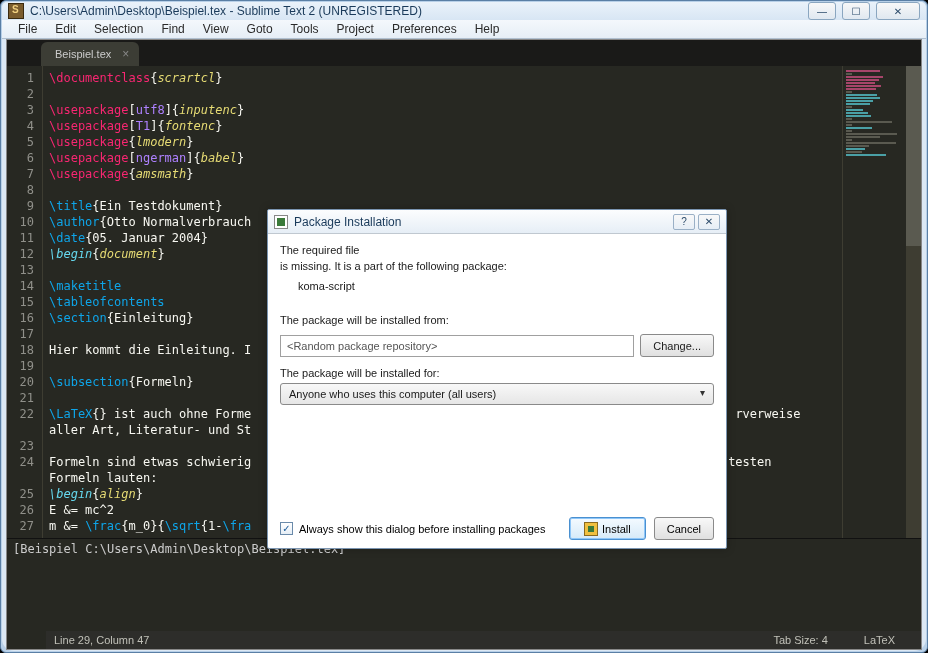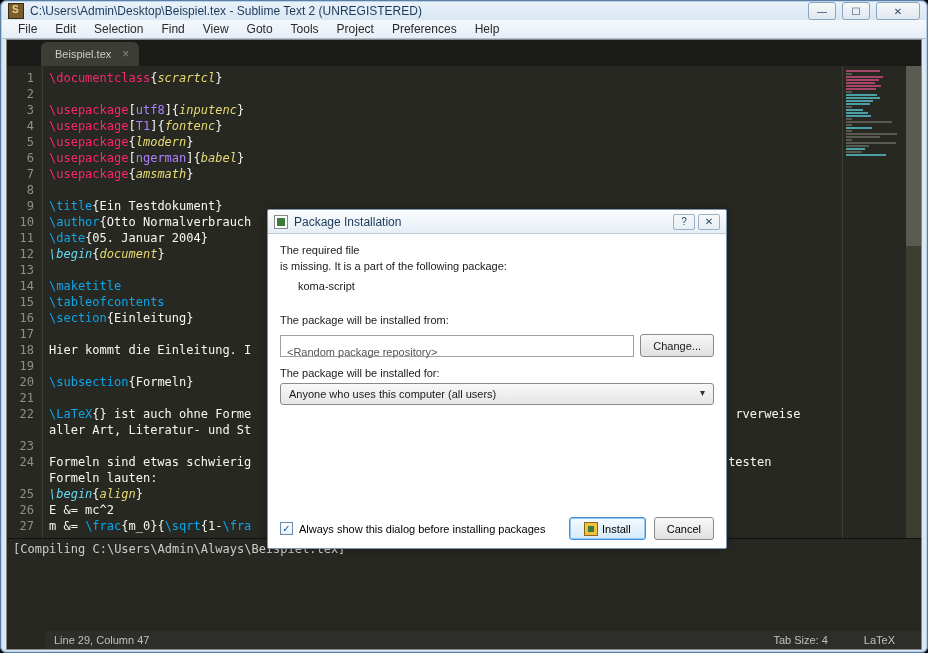--- a/index.html
+++ b/index.html
@@ -1,18 +1,18 @@
 <!DOCTYPE html>
 <html><head>
 <meta charset="utf-8">
 <style>
   * { box-sizing: border-box; margin: 0; padding: 0; }
   body { font-family: "Segoe UI", Tahoma, sans-serif; font-size: 12px; background: #000; width: 928px; height: 653px; overflow: hidden; }
   .window-frame { width: 928px; height: 653px; background: #b8d0e8; border: 1px solid #5a7fa5; border-radius: 6px; padding: 1px; }
-  .window-inner { width: 100%; height: 100%; background: #dce8f4; border-radius: 5px; display: flex; flex-direction: column; }
+  .window-inner { width: 100%; height: 100%; background: #dce8f4; border-radius: 12px; display: flex; flex-direction: column; }
   .titlebar { height: 28px; display: flex; align-items: center; padding: 0 6px; background: linear-gradient(#eaf2fa, #d8e6f4); border-top-left-radius: 5px; border-top-right-radius: 5px; }
   .titlebar .app-icon { width: 16px; height: 16px; background: #7a5c2e; border: 1px solid #3a2a10; margin-right: 6px; position: relative; }
   .titlebar .app-icon::after { content: "S"; position: absolute; top: 0; left: 3px; color: #f0d080; font-size: 10px; font-weight: bold; }
   .titlebar .title { flex: 1; color: #1a3a5a; font-size: 12px; }
   .win-buttons { display: flex; gap: 6px; }
   .win-btn { width: 28px; height: 18px; background: linear-gradient(#f8f8f8,#e0e8f0); border: 1px solid #8aa6c0; border-radius: 3px; display: flex; align-items: center; justify-content: center; font-size: 10px; color: #2a4a6a; }
   .win-btn.close { width: 44px; }
   .menubar { height: 22px; background: linear-gradient(#f4f8fc,#e6eef6); display: flex; align-items: center; padding: 0 8px; gap: 2px; border-bottom: 1px solid #b0c0d0; }
   .menubar .mi { padding: 2px 8px; color: #2a2a2a; font-size: 12px; }
   .editor-area { flex: 1; background: #272822; display: flex; flex-direction: column; position: relative; border: 1px solid #888; margin: 0 4px; }
@@ -43,21 +43,21 @@
   .dlg-titlebar { height: 24px; background: linear-gradient(#fcfdfe,#e6eef6); border-bottom: 1px solid #c0c8d0; display: flex; align-items: center; padding: 0 6px; border-top-left-radius:2px; border-top-right-radius:2px; }
   .dlg-titlebar .dlg-icon { width: 14px; height: 14px; margin-right: 6px; background: #fff; border: 1px solid #888; position: relative; }
   .dlg-titlebar .dlg-icon::after{content:"";position:absolute;left:2px;top:2px;width:8px;height:8px;background:#3a7a3a;}
   .dlg-titlebar .dlg-title { flex: 1; color: #1a3a5a; font-size: 12px; }
   .dlg-winbtns { display: flex; gap: 3px; }
   .dlg-winbtn { width: 22px; height: 16px; background: linear-gradient(#f8f8f8,#e6eef6); border: 1px solid #9ab0c6; border-radius: 2px; display:flex;align-items:center;justify-content:center; font-size:10px; color:#2a4a6a;}
   .dlg-body { flex: 1; padding: 10px 12px; color: #1a1a1a; display: flex; flex-direction: column; }
   .indent { padding-left: 18px; margin: 4px 0 8px; }
   .dlg-body .row { margin-bottom: 4px; }
   .field-line { display: flex; align-items: center; gap: 6px; margin: 4px 0 10px; }
-  .txtfield { flex: 1; height: 21px; border: 1px solid #a0a0a0; background: #fff; padding: 10px 6px; font-size: 11px; color: #555; display:flex; align-items:flex-start; }
+  .txtfield { flex: 1; height: 21px; border: 1px solid #a0a0a0; background: #fff; padding: 10px 6px; font-size: 11px; color: #555; display:flex; align-items:center; }
   .btn { height: 23px; padding: 0 12px; background: linear-gradient(#f8f8f8,#e0e0e0); border: 1px solid #8a8a8a; border-radius: 3px; font-size: 11px; display:flex;align-items:center;justify-content:center; }
   .btn.primary { background: linear-gradient(#f4faff,#d6eaf8); border-color: #4a90d0; box-shadow: 0 0 0 1px #8ec6f8 inset; padding:0 14px; }
   .dropdown { width: 100%; height: 22px; border: 1px solid #8a8a8a; background: linear-gradient(#f8f8f8,#e6e6e6); border-radius: 3px; padding: 0 22px 0 8px; font-size: 11px; display:flex;align-items:center; position:relative; }
   .dropdown::after { content: "▾"; position: absolute; right: 8px; top: 3px; color: #333; font-size: 10px; }
   .dlg-footer { display: flex; align-items: center; padding: 8px 12px; gap: 8px; border-top: 0; }
   .dlg-footer .chk-row { display: flex; align-items: center; gap: 6px; flex:1; }
   .chk { width: 13px; height: 13px; border: 1px solid #6a8aaa; background: linear-gradient(#fff,#e6eef6); display:flex;align-items:center;justify-content:center; font-size:10px; color:#1a5a9a; }
   .btn .inst-icon{ width:14px;height:14px;margin-right:4px;background:#f0c040;border:1px solid #8a6a20; position:relative;}
   .btn .inst-icon::after{content:"";position:absolute;left:3px;top:3px;width:6px;height:6px;background:#3a7a3a;}
 </style>
@@ -183,21 +183,21 @@
           <div class="mm-line" style="width:88%"></div>
           <div class="mm-line" style="width:40%"></div>
           <div class="mm-line" style="width:34%;background:#4aa0a6"></div>
           <div class="mm-line" style="width:28%"></div>
           <div class="mm-line" style="width:70%;background:#4aa0a6"></div>
         </div>
         <div class="editor-scrollbar">
             <div class="thumb"></div>
           </div>
       </div>
-      <div class="compile-line">[Compiling C:\Users\Admin\Always\Beispiel.tex]</div>
+      <div class="compile-line">[Beispiel C:\Users\Admin\Desktop\Beispiel.tex]</div>
       <div style="flex:0 0 72px; background:#272822;"></div>
       <div class="statusbar">
         <div>Line 29, Column 47</div>
         <div class="spacer"></div>
         <div class="cell">Tab Size: 4</div>
         <div class="cell">LaTeX</div>
       </div>
 
       <div class="dialog">
         <div class="dlg-titlebar">

